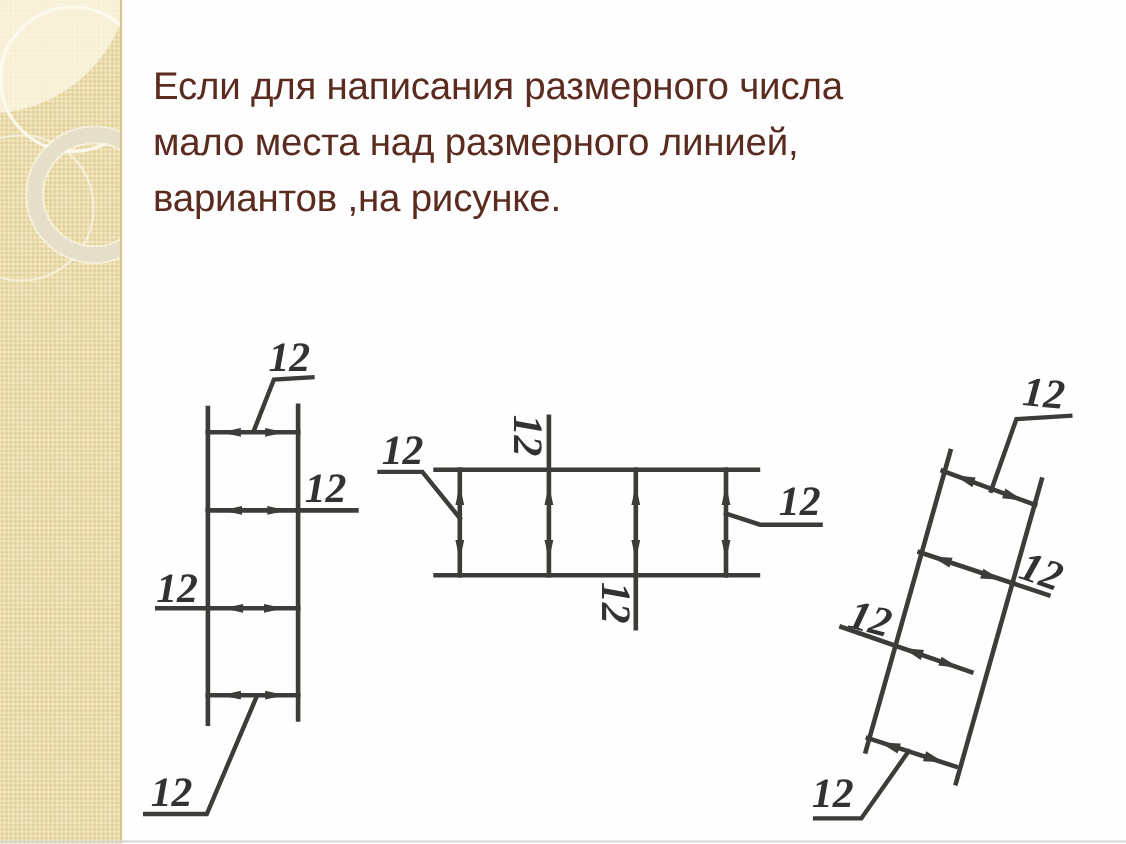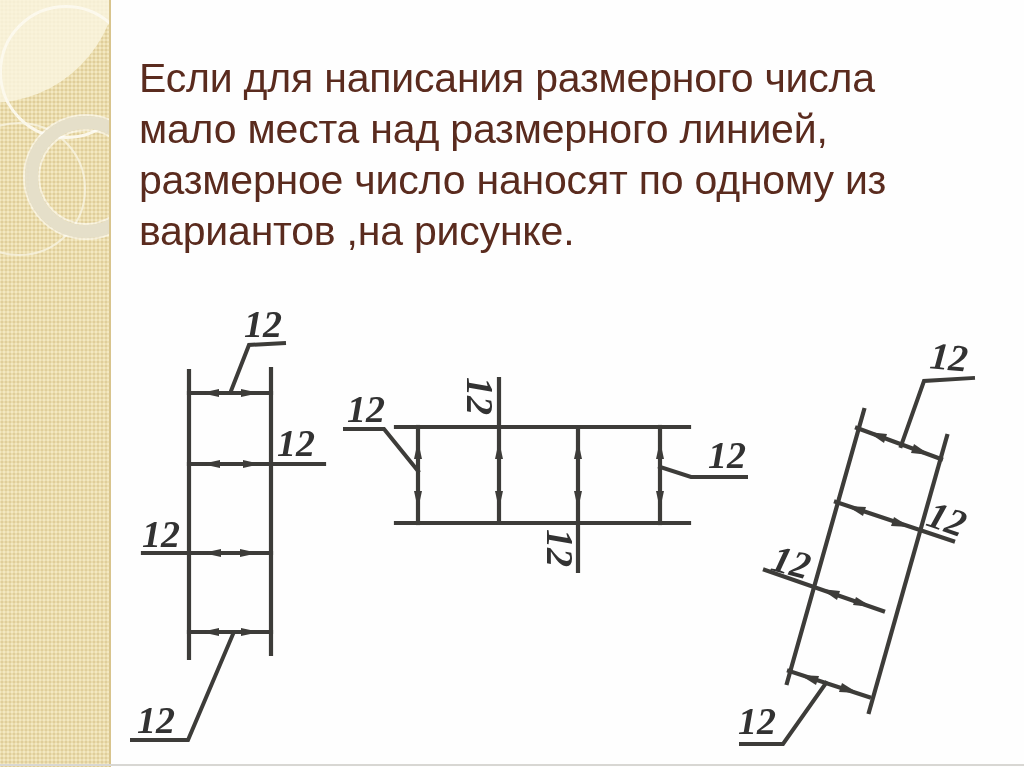--- a/index.html
+++ b/index.html
@@ -38,21 +38,21 @@
     border:13px solid #e5dfc9; border-radius:50%;
     box-shadow:0 0 0 2px rgba(255,255,255,0.55), inset 0 0 0 2px rgba(255,255,255,0.55);
   }
   .bottom-edge {
     position:absolute; left:0; bottom:1px; width:1024px; height:2px;
     background:#d8d7d3;
   }
   
   .title {
     position:absolute; left:139px; top:53px; width:800px;
-    color:#5a2b1e; font-size:41px; line-height:51px; letter-spacing:-0.2px;
+    color:#5a2b1e; font-size:35px; line-height:51px; letter-spacing:-0.2px;
   }
   
   .figure-svg { position:absolute; left:0; top:0; }
   .dl   { stroke:#3d3c39; stroke-width:4.2; fill:none; stroke-linecap:square; }
   .ldr  { stroke:#3d3c39; stroke-width:4;   fill:none; stroke-linecap:square; stroke-linejoin:miter; }
   .ah   { fill:#3d3c39; stroke:none; }
   text.dim {
     font-family:"Liberation Serif", serif;
     font-style:italic; font-weight:bold; font-size:38px;
     fill:#323232; text-anchor:middle;
@@ -66,21 +66,20 @@
   <div class="sidebar">
     <div class="wash"></div>
     <div class="circle-thin"></div>
     <div class="circle-thin2"></div>
     <div class="ring"></div>
   </div>
 
   <div class="title">
     <div>Если для написания размерного числа</div>
     <div>мало места над размерного линией,</div>
-    <div>размерное число наносят по одному из</div>
     <div>вариантов ,на рисунке.</div>
   </div>
 
   <svg class="figure-svg" width="1024" height="767" viewBox="0 0 1024 767">
 
     <g>
       <g>
         <line class="dl" x1="189" y1="371" x2="189" y2="658"></line>
         <line class="dl" x1="271" y1="369" x2="271" y2="654"></line>
       </g>

